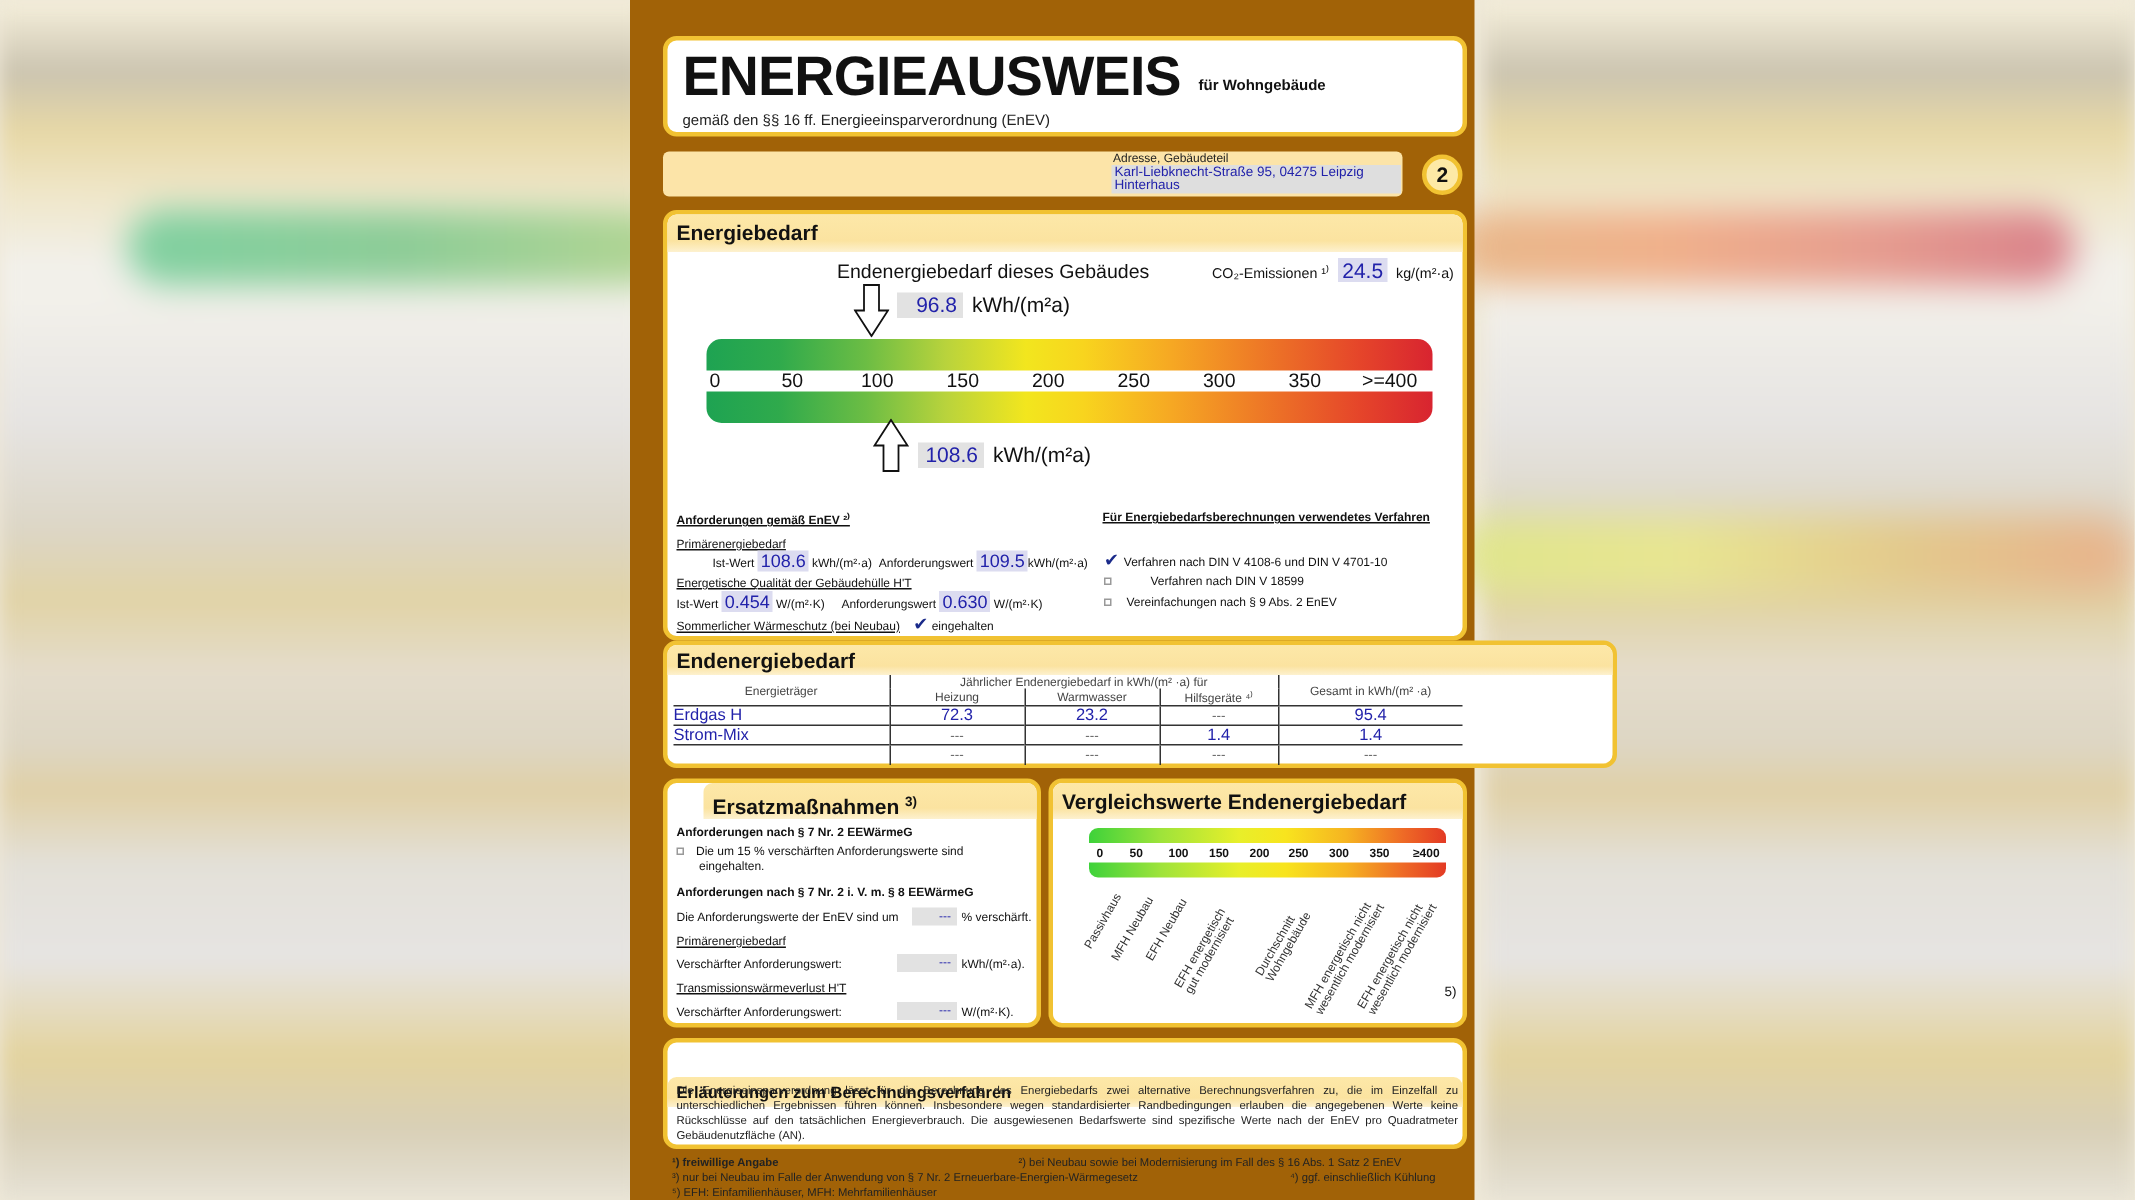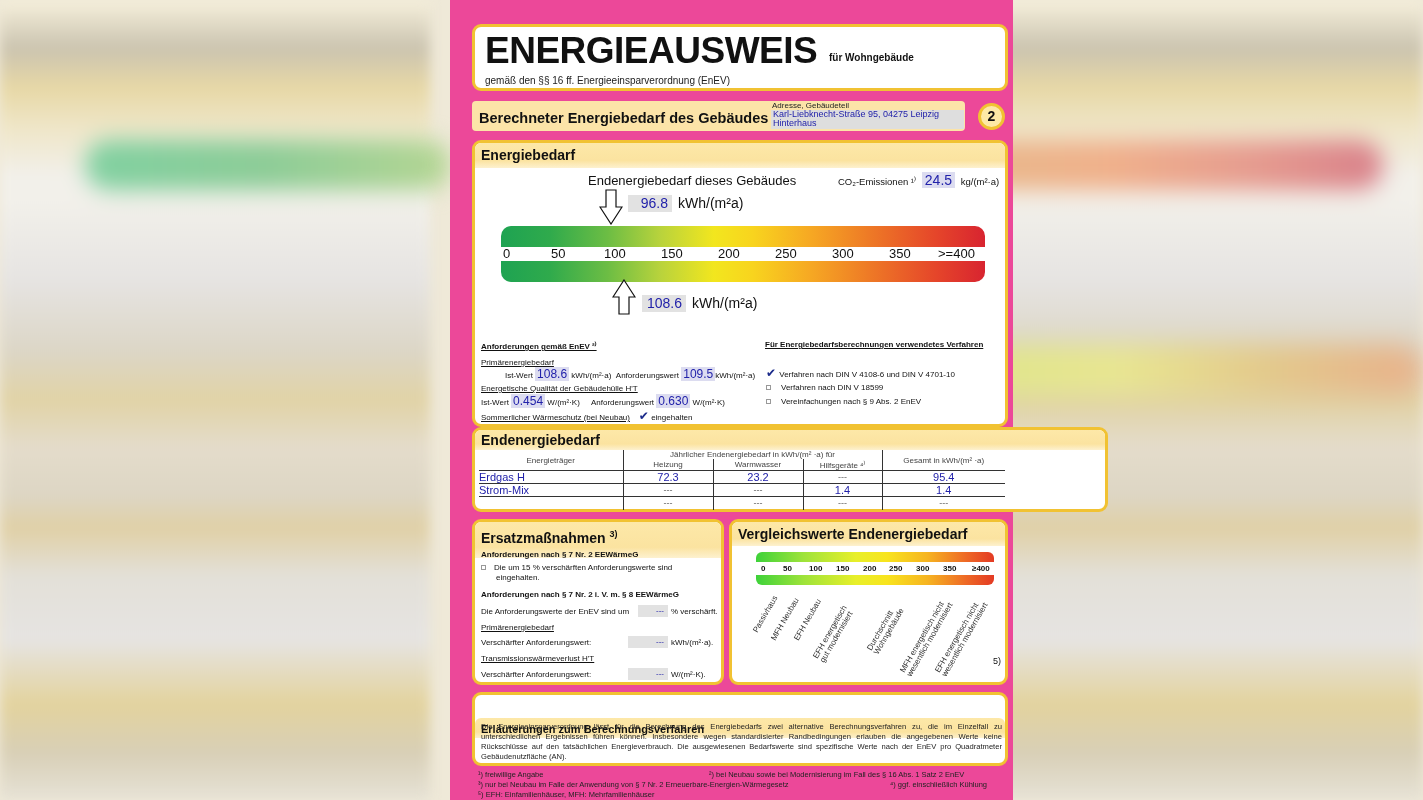--- a/index.html
+++ b/index.html
@@ -28,22 +28,22 @@
   }
   .side-bg.left .stripe { left: 85px; right: -20px; background: linear-gradient(90deg, #7fd0a0, #8ccc96, #b4d592); }
   .side-bg.right .stripe { left: -20px; right: 40px; background: linear-gradient(90deg, #e8b88a, #f0b08a, #e69c8e, #d8808a); }
   .side-bg.right .stripe2 {
     position: absolute; height: 50px; top: 345px; left: -20px; right: 0; border-radius: 25px;
     background: linear-gradient(90deg, #dfe68a, #e8e690, #e3c88a, #e8b08a); filter: blur(12px);
   }
 
   
   .doc {
-    position: absolute; left: 450px; top: 0; width: 563px; height: 800px;
-    background: #ec4899;
+    position: absolute; left: 420px; top: 0; width: 563px; height: 800px;
+    background: #a16207;
   }
   .box {
     position: absolute;
     border: 3px solid #f1c232;
     border-radius: 9px;
     background: #fff;
   }
   .box-head {
     background: linear-gradient(180deg, #fde8a8 0%, #fbe3a0 70%, #fdf1cf 100%);
     font-weight: bold;
@@ -105,21 +105,21 @@
   .ee-box .box-head { height: 20px; font-size: 14px; line-height: 20px; border-radius: 6px 6px 0 0; }
   table.ee { position: absolute; left: 4px; top: 20px; width: 526px; border-collapse: collapse; font-size: 8px; }
   table.ee td, table.ee th { font-weight: normal; text-align: center; padding: 0; color: #444; }
   table.ee .vl { border-left: 1px solid #333; }
   table.ee tr.data td { border-top: 1px solid #333; height: 13px; color: #2222aa; font-size: 11px; }
   table.ee tr.data td.name { text-align: left; }
   table.ee tr.data td.dash { color: #666; font-size: 9px; }
 
   
   .em-box { left: 22px; top: 519px; width: 252px; height: 166px; }
-  .em-box .box-head { height: 36px; font-size: 14px; line-height: 24px; border-radius: 6px 6px 0 0; }
+  .em-box .box-head { height: 24px; font-size: 14px; line-height: 24px; border-radius: 6px 6px 0 0; margin-left: 24px; }
   .em-box .box-head sup { font-size: 9px; }
   .em-line { position: absolute; left: 6px; font-size: 8px; white-space: nowrap; }
   .em-line.b { font-weight: bold; }
   .em-line.u { text-decoration: underline; }
   .em-field { position: absolute; background: #e2e2e2; color: #2222aa; font-size: 8px; text-align: right; padding-right: 4px; height: 12px; line-height: 12px; }
 
   
   .vw-box { left: 279px; top: 519px; width: 279px; height: 166px; }
   .vw-box .box-head { height: 24px; font-size: 14px; line-height: 24px; border-radius: 6px 6px 0 0; }
   .vw-top, .vw-bot {
@@ -154,21 +154,20 @@
 
 <div class="doc">
 
   <div class="box title-box">
     <div class="title-main">ENERGIEAUSWEIS</div>
     <div class="title-sub">für Wohngebäude</div>
     <div class="title-law">gemäß den §§ 16 ff. Energieeinsparverordnung (EnEV)</div>
   </div>
 
   <div class="head-bar">
-    <div class="label">Berechneter Energiebedarf des Gebäudes</div>
     <div class="addr-label">Adresse, Gebäudeteil</div>
     <div class="addr-box">
       <div class="addr-line">Karl-Liebknecht-Straße 95, 04275 Leipzig</div>
       <div class="addr-line">Hinterhaus</div>
     </div>
   </div>
   <div class="page-num">2</div>
 
   <div class="box eb-box">
     <div class="box-head">Energiebedarf</div>
@@ -229,21 +228,21 @@
       &nbsp;&nbsp;&nbsp;<span style="color:#1a2a8a; font-size:12px;">✔</span>
       <span>eingehalten</span>
     </div>
 
     <div class="proc-title">Für Energiebedarfsberechnungen verwendetes Verfahren</div>
     <div class="proc-row" style="top:223px;text-align:center;">
       <span class="chk">✔</span>
       <span>Verfahren nach DIN V 4108-6 und DIN V 4701-10</span>
     </div>
     <div class="proc-row" style="top:240px;">
-      <span class="cbx"></span><span style="margin-left:4px">Verfahren nach DIN V 18599</span>
+      <span class="cbx"></span><span style="margin-left:20px">Verfahren nach DIN V 18599</span>
     </div>
     <div class="proc-row" style="top:254px;">
       <span class="cbx"></span><span style="margin-left:4px">Vereinfachungen nach § 9 Abs. 2 EnEV</span>
     </div>
   </div>
 
   <div class="box ee-box">
     <div class="box-head">Endenergiebedarf</div>
     <table class="ee">
       <tbody>
@@ -330,19 +329,19 @@
     <div class="vw-cat" style="left:202px; top:148px;"><span>EFH energetisch nicht</span><br><span>wesentlich modernisiert</span></div>
     <div class="vw-note">5)</div>
   </div>
 
   <div class="box er-box">
     <div class="box-head">Erläuterungen zum Berechnungsverfahren</div>
     <div class="er-text">Die Energieeinsparverordnung lässt für die Berechnung des Energiebedarfs zwei alternative Berechnungsverfahren zu, die im Einzelfall zu unterschiedlichen Ergebnissen führen können. Insbesondere wegen standardisierter Randbedingungen erlauben die angegebenen Werte keine Rückschlüsse auf den tatsächlichen Energieverbrauch. Die ausgewiesenen Bedarfswerte sind spezifische Werte nach der EnEV pro Quadratmeter Gebäudenutzfläche (AN).</div>
   </div>
 
   <div class="footnotes">
-    <div class="fn" style="left:0; top:0;">¹) freiwillige Angabe</div>
+    <div class="fn" style="left:0; top:0;font-weight:bold;">¹) freiwillige Angabe</div>
     <div class="fn" style="left:231px; top:0;">²) bei Neubau sowie bei Modernisierung im Fall des § 16 Abs. 1 Satz 2 EnEV</div>
     <div class="fn" style="left:0; top:10px;">³) nur bei Neubau im Falle der Anwendung von § 7 Nr. 2 Erneuerbare-Energien-Wärmegesetz</div>
     <div class="fn" style="left:412px; top:10px;">⁴) ggf. einschließlich Kühlung</div>
     <div class="fn" style="left:0; top:20px;">⁵) EFH: Einfamilienhäuser, MFH: Mehrfamilienhäuser</div>
   </div>
 </div>
 
 </body></html>

